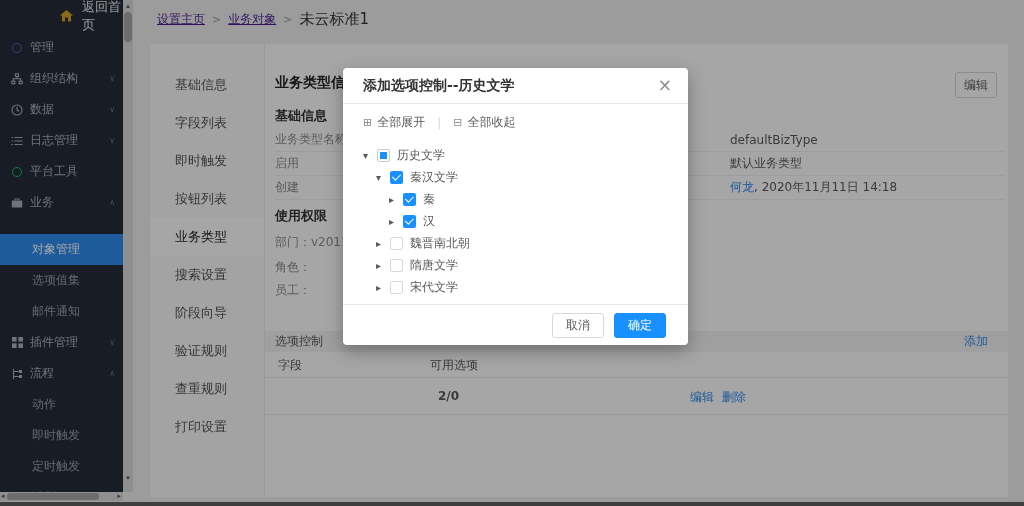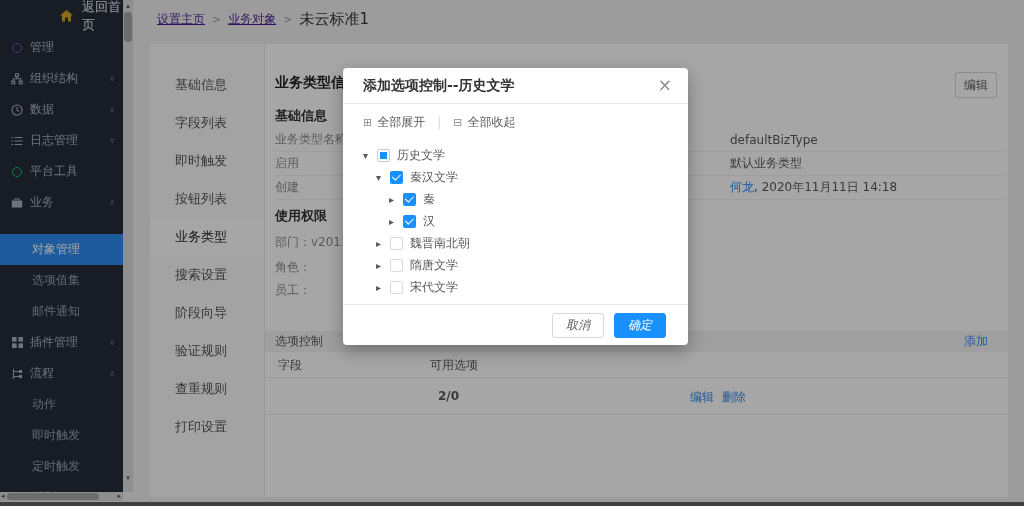--- a/index.html
+++ b/index.html
@@ -78,21 +78,21 @@
   .tree{position:absolute;left:0;top:76px;right:0;}
   .trow{height:22px;display:flex;align-items:center;font-size:12px;color:#595959;}
   .trow.lv1{padding-left:20px;} .trow.lv2{padding-left:33px;} .trow.lv3{padding-left:46px;}
   .caret{width:14px;font-size:10px;color:#595959;flex:none;cursor:pointer;}
   .cb{width:13px;height:13px;border-radius:2px;position:relative;flex:none;margin-right:7px;box-sizing:border-box;cursor:pointer;}
   .cb.checked{background:#1890ff;}
   .cb.checked::after{content:"";position:absolute;left:4.2px;top:1.6px;width:3.5px;height:7px;border:solid #fff;border-width:0 1.6px 1.6px 0;transform:rotate(45deg);}
   .cb.indeterminate{background:#fff;border:1px solid #c3cbd6;}
   .cb.indeterminate::after{content:"";position:absolute;left:2px;top:2px;width:7px;height:7px;background:#1890ff;}
   .cb.unchecked{background:#fff;border:1px solid #d9d9d9;}
-  .m-foot{position:absolute;left:0;right:0;bottom:0;height:41px;border-top:1px solid #e8e8e8;display:flex;align-items:center;justify-content:flex-end;gap:10px;padding-right:22px;box-sizing:border-box;font-style:italic;}
+  .m-foot{position:absolute;left:0;right:0;bottom:0;height:41px;border-top:1px solid #e8e8e8;display:flex;align-items:center;justify-content:flex-end;gap:10px;padding-right:22px;box-sizing:border-box;}
   .btn{height:25px;padding:0 13px;font-size:12px;border-radius:3px;display:inline-flex;align-items:center;cursor:pointer;box-sizing:border-box;}
   .btn.default{background:#fff;border:1px solid #d9d9d9;color:#595959;}
   .btn.primary{background:#1890ff;border:1px solid #1890ff;color:#fff;}
 
   svg{display:block;}
 </style>
 </head>
 <body>
 
 <div class="app">

